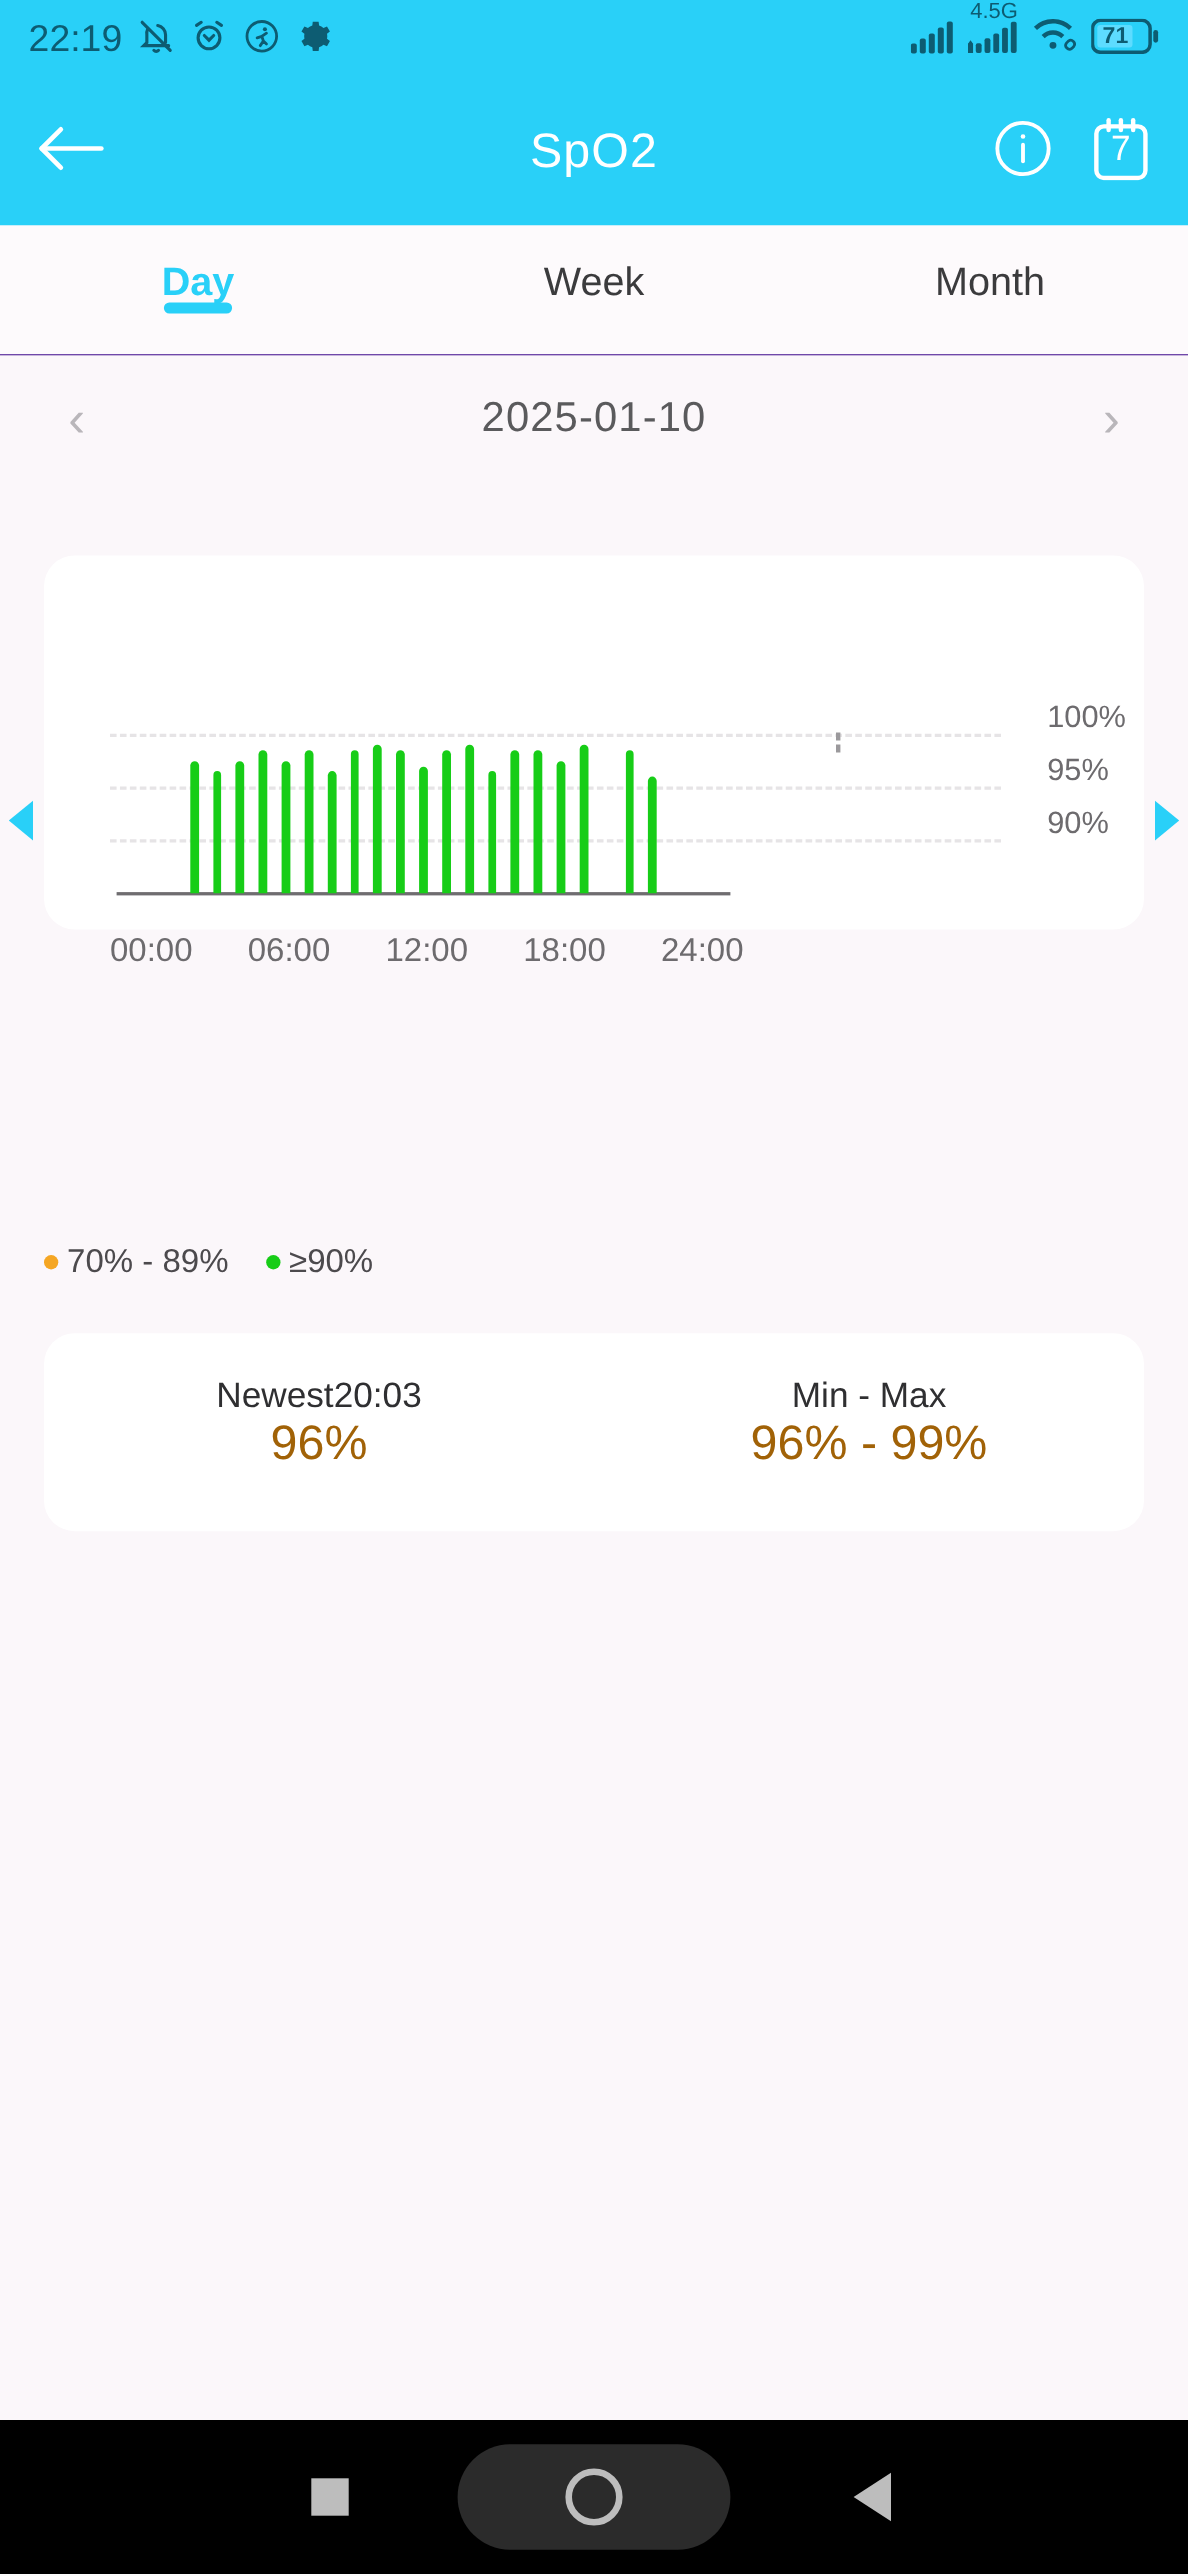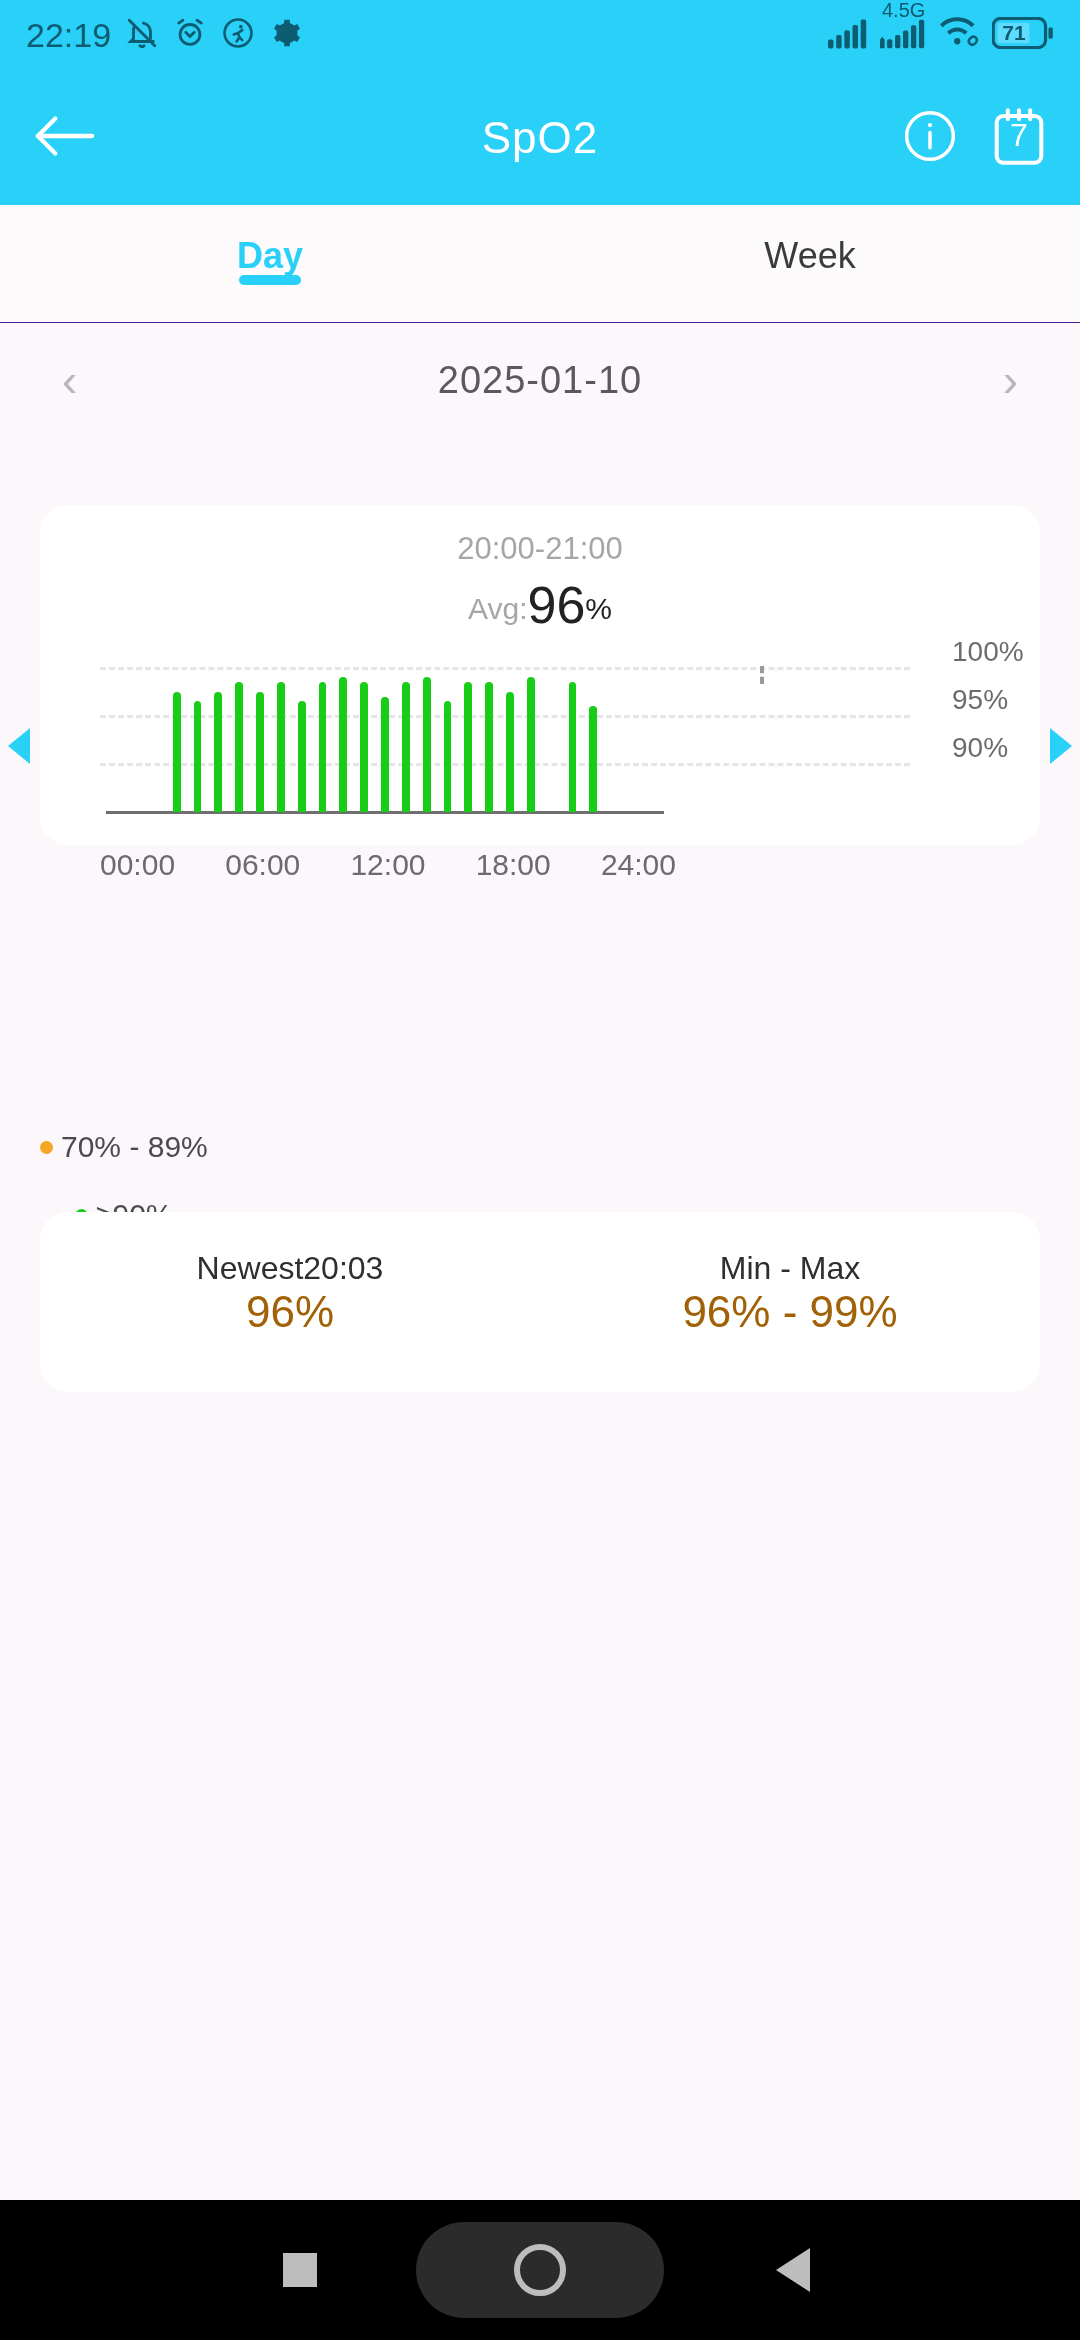--- a/index.html
+++ b/index.html
@@ -105,21 +105,21 @@
     border-right:22px solid #29D0F8;
   }
   .side-arrow.right {
     right:8px; border-top:18px solid transparent; border-bottom:18px solid transparent;
     border-left:22px solid #29D0F8;
   }
 
   
   .legend {
     position:absolute; left:40px; top:1130px; display:flex; align-items:center; gap:34px;
-    font-size:30px; color:#4c4a4d;flex-direction:column;
+    font-size:30px; color:#4c4a4d;
   }
   .lg { display:flex; align-items:center; gap:8px; }
   .dot { width:13px; height:13px; border-radius:50%; display:inline-block; }
 
   
   .statscard {
     position:absolute; left:40px; top:1212px; width:1000px; height:180px;
     background:#ffffff; border-radius:28px; display:flex;
   }
   .stat { flex:1; text-align:center; padding-top:38px; }
@@ -250,38 +250,35 @@
   </div>
 
   <div class="tabbar">
     <div class="tab active">
       <span>Day</span>
       <span class="ind"></span>
     </div>
     <div class="tab">
       <span>Week</span>
     </div>
+    <div class="tab">
+      <span>Month</span>
+    </div>
   </div>
 
   <div class="datenav">
     <span class="chev">‹</span>
     <span class="date-label">2025-01-10</span>
     <span class="chev">›</span>
   </div>
 
   <div class="side-arrow left"></div>
   <div class="side-arrow right"></div>
 
   <div class="cardbox">
-    <div class="chart-head">
-      <div class="ch-range">20:00-21:00</div>
-      <div class="ch-avg">
-        <span>Avg:</span><b>96</b><span class="pct">%</span>
-      </div>
-    </div>
 
     <div class="plot">
       <div id="gridlines">
           <div class="grid-line" style="bottom: 160.375px;"></div>
           <div class="grid-line" style="bottom: 112.25px;"></div>
           <div class="grid-line" style="bottom: 64.125px;"></div>
         </div>
       <div id="ylabels">
           <div class="ylab" style="bottom: 146.375px;">100%</div>
           <div class="ylab" style="bottom: 98.25px;">95%</div>

